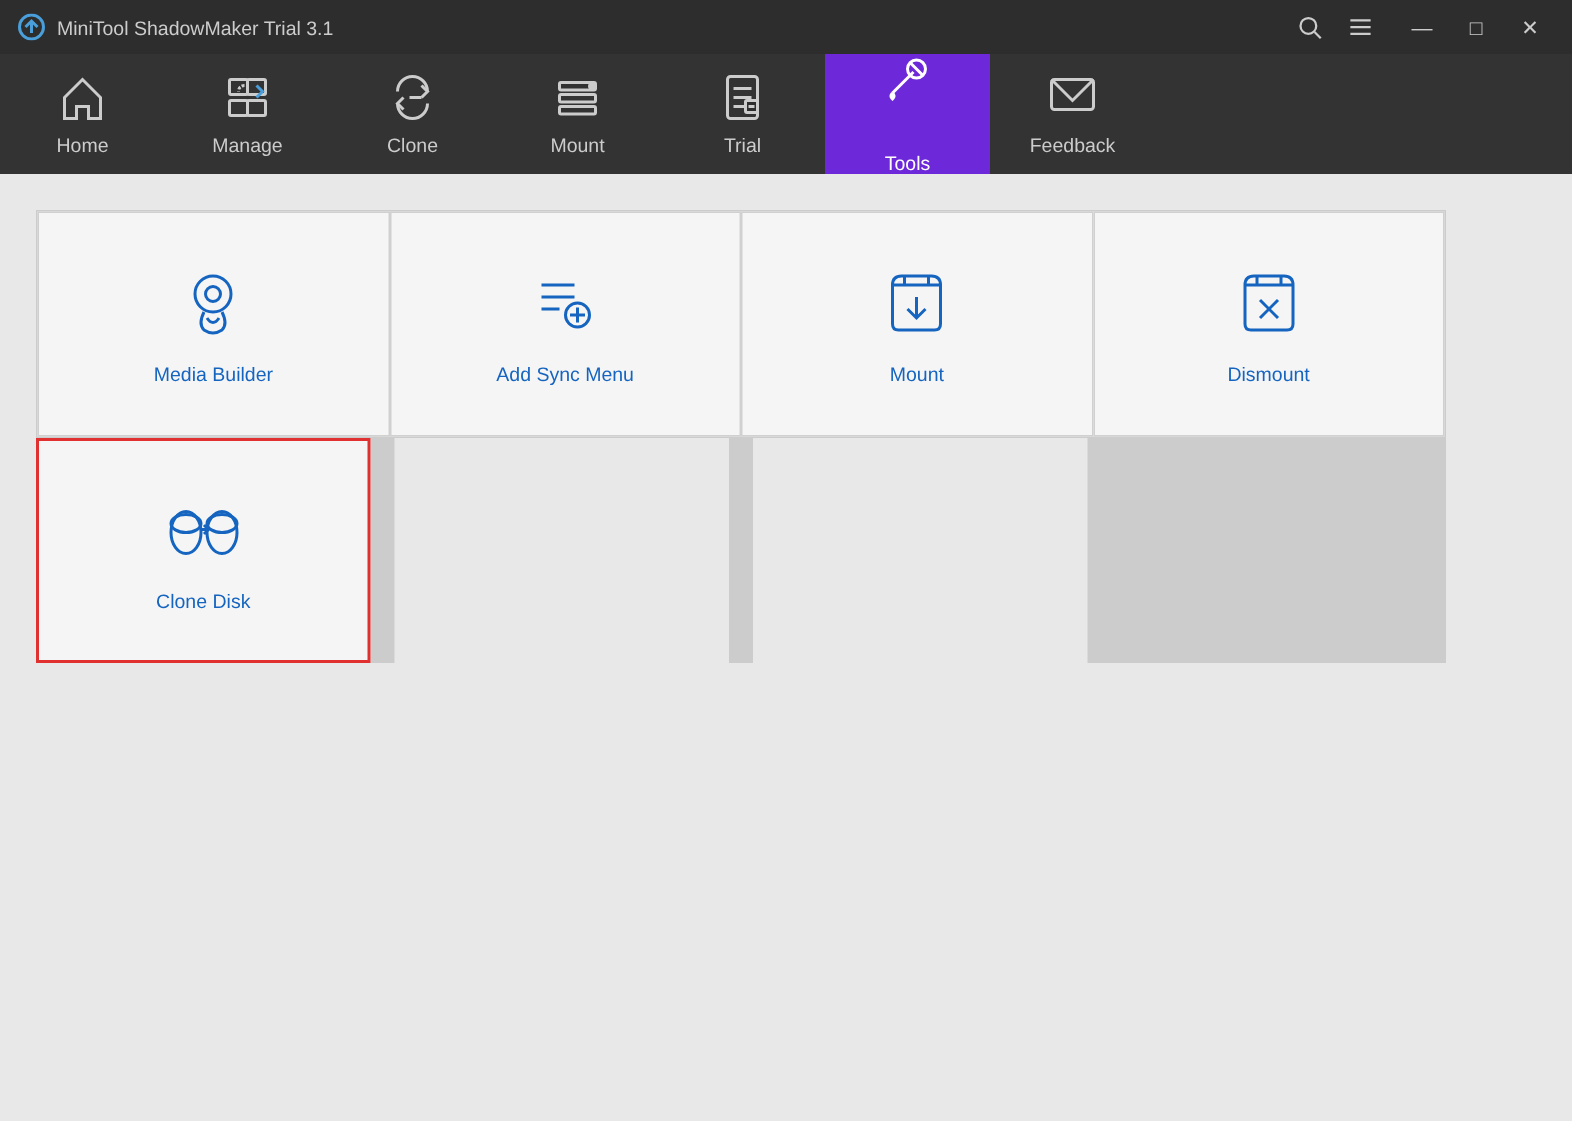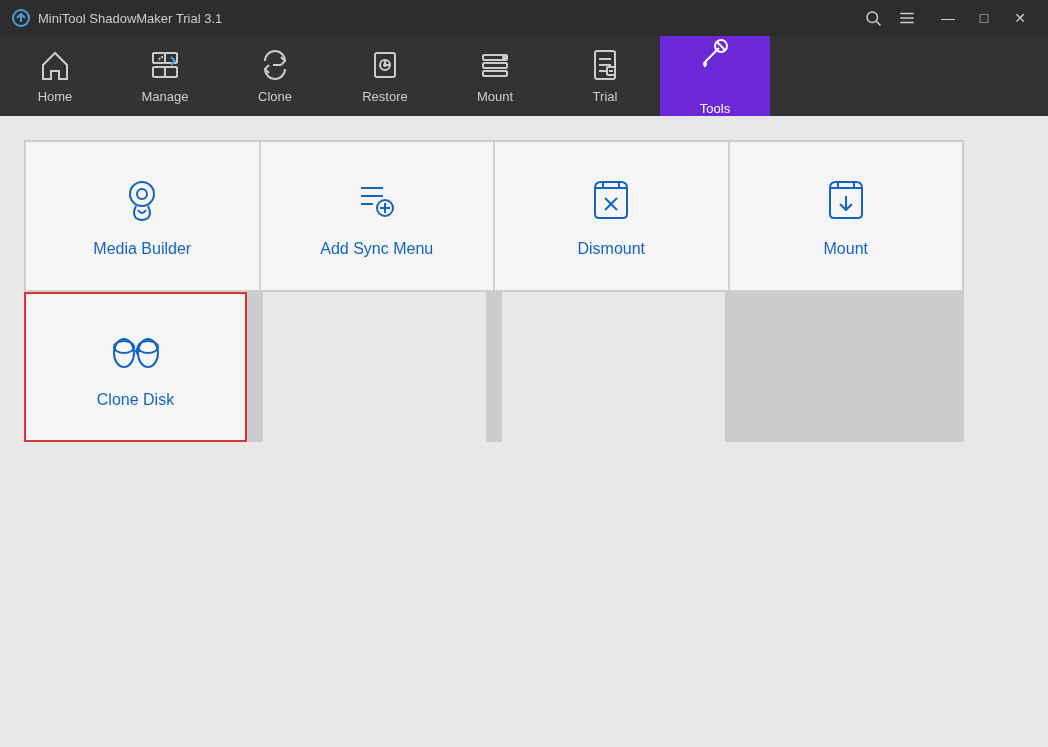--- a/index.html
+++ b/index.html
@@ -109,21 +109,21 @@
     .tool-card.selected {
       border: 2px solid #e03030;
       background: #f5f5f5;
     }
     .tool-card svg {
       width: 52px;
       height: 52px;
     }
     .tool-card-label {
       color: #1565c0;
-      font-size: 16px;
+      font-size: 13px;
       text-align: center;
     }
 
     
     .tools-row2 {
       display: grid;
       grid-template-columns: repeat(4, 1fr);
       gap: 16px;
       width: 940px;
       background: #ccc;
@@ -186,29 +186,20 @@
     <svg viewBox="0 0 32 32" fill="none" stroke="#ccc" stroke-width="2">
       <path d="M6 12 A10 10 0 0 1 26 12"></path>
       <path d="M26 20 A10 10 0 0 1 6 20"></path>
       <polyline points="22,8 26,12 22,16"></polyline>
       <polyline points="10,16 6,20 10,24"></polyline>
       <path d="M14 16 L22 16"></path>
     </svg>
     <span>Clone</span>
   </button>
 
-  <button class="nav-item">
-    <svg viewBox="0 0 32 32" fill="none" stroke="#ccc" stroke-width="2">
-      <rect x="6" y="4" width="20" height="24" rx="2"></rect>
-      <circle cx="16" cy="16" r="5"></circle>
-      <path d="M16 11 L16 16 L20 16"></path>
-      <circle cx="16" cy="16" r="1" fill="#ccc"></circle>
-    </svg>
-    <span>Restore</span>
-  </button>
 
   <button class="nav-item">
     <svg viewBox="0 0 32 32" fill="none" stroke="#ccc" stroke-width="2">
       <rect x="4" y="6" width="24" height="5" rx="1"></rect>
       <rect x="4" y="14" width="24" height="5" rx="1"></rect>
       <rect x="4" y="22" width="24" height="5" rx="1"></rect>
       <circle cx="26" cy="8.5" r="2" fill="#ccc"></circle>
     </svg>
     <span>Mount</span>
   </button>
@@ -228,20 +219,27 @@
   <button class="nav-item active">
     <svg viewBox="0 0 32 32" fill="none" stroke="#fff" stroke-width="2">
       <path d="M6 26 L20 12"></path>
       <circle cx="22" cy="10" r="6"></circle>
       <path d="M18 6 L26 14"></path>
       <path d="M6 26 Q4 28 6 30 Q8 28 6 26"></path>
     </svg>
     <span>Tools</span>
   </button>
 
+  <button class="nav-item">
+    <svg viewBox="0 0 32 32" fill="none" stroke="#ccc" stroke-width="2">
+      <rect x="2" y="4" width="28" height="20" rx="2"></rect>
+      <polyline points="2,4 16,18 30,4"></polyline>
+    </svg>
+    <span>Feedback</span>
+  </button>
 </div>
 
 <div class="content">
 
   <div class="tools-grid">
 
     <div class="tool-card">
       <svg viewBox="0 0 52 52" fill="none" stroke="#1565c0" stroke-width="2">
         <circle cx="26" cy="20" r="12"></circle>
         <circle cx="26" cy="20" r="5"></circle>
@@ -262,36 +260,36 @@
       </svg>
       <span class="tool-card-label">Add Sync Menu</span>
     </div>
 
     <div class="tool-card">
       <svg viewBox="0 0 52 52" fill="none" stroke="#1565c0" stroke-width="2">
         <path d="M10 14 Q10 8 16 8 L36 8 Q42 8 42 14 L42 40 Q42 44 38 44 L14 44 Q10 44 10 40 Z"></path>
         <path d="M10 14 L42 14"></path>
         <path d="M18 8 L18 14"></path>
         <path d="M34 8 L34 14"></path>
-        <line x1="20" y1="24" x2="32" y2="36"></line>
-        <line x1="32" y1="24" x2="20" y2="36"></line>
-      </svg>
-      <span class="tool-card-label">Dismount</span>
+        <path d="M26 22 L26 36"></path>
+        <polyline points="20,30 26,36 32,30"></polyline>
+      </svg>
+      <span class="tool-card-label">Mount</span>
     </div>
 
     <div class="tool-card">
       <svg viewBox="0 0 52 52" fill="none" stroke="#1565c0" stroke-width="2">
         <path d="M10 14 Q10 8 16 8 L36 8 Q42 8 42 14 L42 40 Q42 44 38 44 L14 44 Q10 44 10 40 Z"></path>
         <path d="M10 14 L42 14"></path>
         <path d="M18 8 L18 14"></path>
         <path d="M34 8 L34 14"></path>
-        <path d="M26 22 L26 36"></path>
-        <polyline points="20,30 26,36 32,30"></polyline>
-      </svg>
-      <span class="tool-card-label">Mount</span>
+        <line x1="20" y1="24" x2="32" y2="36"></line>
+        <line x1="32" y1="24" x2="20" y2="36"></line>
+      </svg>
+      <span class="tool-card-label">Dismount</span>
     </div>
 
   </div>
 
   <div class="tools-row2">
 
     <div class="tool-card selected">
       <svg viewBox="0 0 52 52" fill="none" stroke="#1565c0" stroke-width="2">
         <ellipse cx="14" cy="28" rx="10" ry="14"></ellipse>
         <ellipse cx="14" cy="22" rx="10" ry="6"></ellipse>

